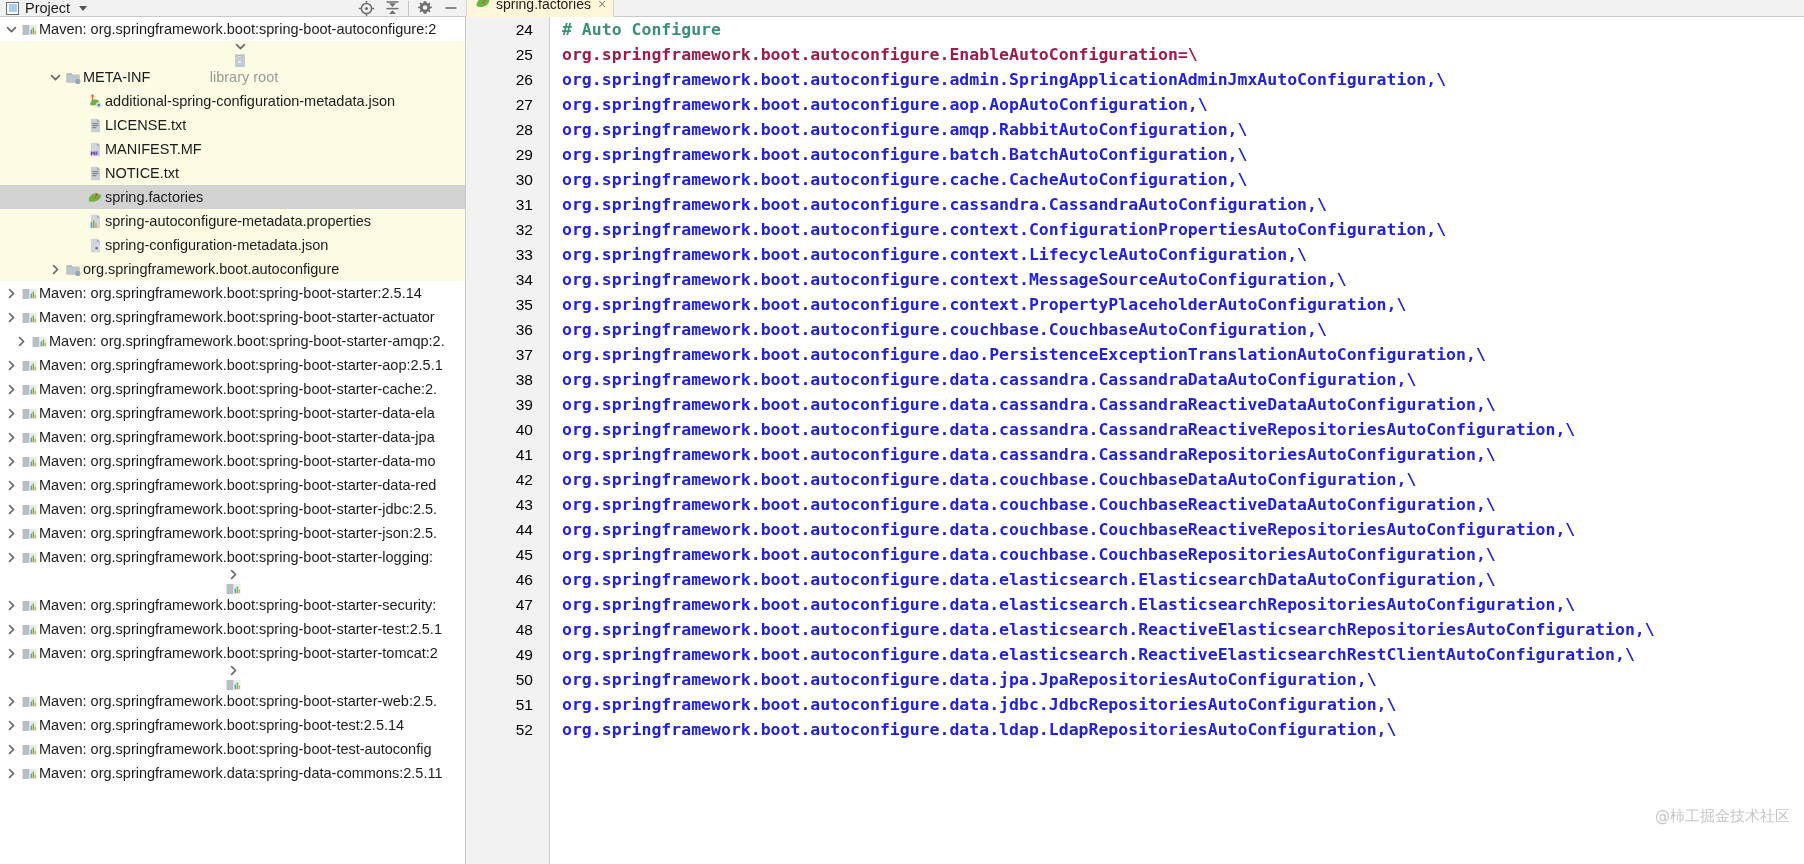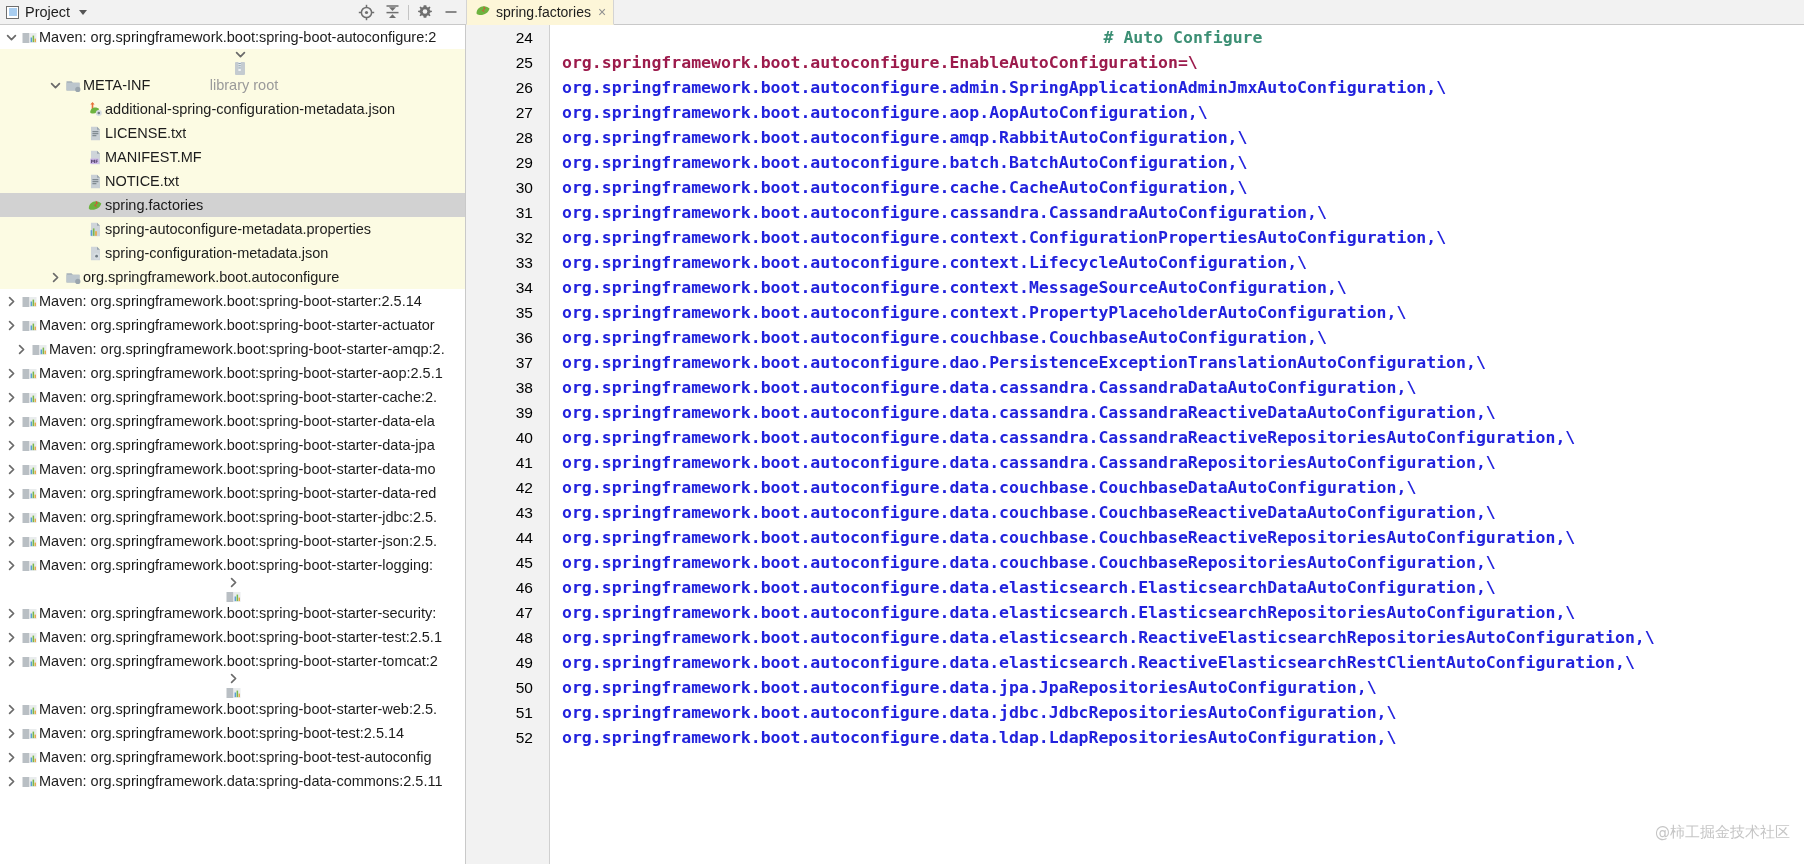--- a/index.html
+++ b/index.html
@@ -5,21 +5,21 @@
   * { box-sizing: border-box; margin: 0; padding: 0; }
   html, body {
     width: 1804px; height: 864px;
     background: #ffffff;
     font-family: "Liberation Sans", sans-serif;
     overflow: hidden;
   }
   #app { position: relative; width: 1804px; height: 864px; display: flex; flex-direction: column; }
 
   
-  .topbar { height: 25px; display: flex; align-items: stretch; background: #f2f2f2; flex: none; }
+  .topbar { height: 17px; display: flex; align-items: stretch; background: #f2f2f2; flex: none; }
 
   .proj-header {
     width: 466px; display: flex; align-items: center;
     background: #f2f2f2; border-bottom: 1px solid #c9c9c9;
     padding-left: 6px; position: relative;
   }
   .proj-title-group { display: flex; align-items: center; gap: 6px; }
   .proj-square {
     width: 13px; height: 13px; border: 1.6px solid #6e6e6e; background: #fff;
     display: inline-block; position: relative;
@@ -79,26 +79,26 @@
   }
   .gnum {
     height: 25px; line-height: 25px; font-size: 15.5px; color: #000000;
     font-family: Liberation Sans, sans-serif;
   }
   .code {
     flex: 1; min-width: 0; overflow: hidden; padding-left: 12px;
     font-family: "DejaVu Sans Mono", monospace; font-size: 16.5px; font-weight: bold;
   }
   .cline { height: 25px; line-height: 25px; white-space: pre; }
-  .c-comment { color: #3c8f74; text-align: center; }
+  .c-comment { color: #3c8f74; }
   .c-key { color: #9c1b4c; }
   .c-val { color: #2222dd; }
 
   .watermark {
-    position: absolute; right: 14px; bottom: 22px;
+    position: absolute; right: 14px; bottom: 38px;
     font-size: 15px; color: rgba(150,150,150,0.55);
     font-family: "DejaVu Sans", sans-serif; pointer-events: none; white-space: nowrap;
   }
 </style>
 </head>
 <body>
 
 <div id="app">
 
   <div class="topbar">

